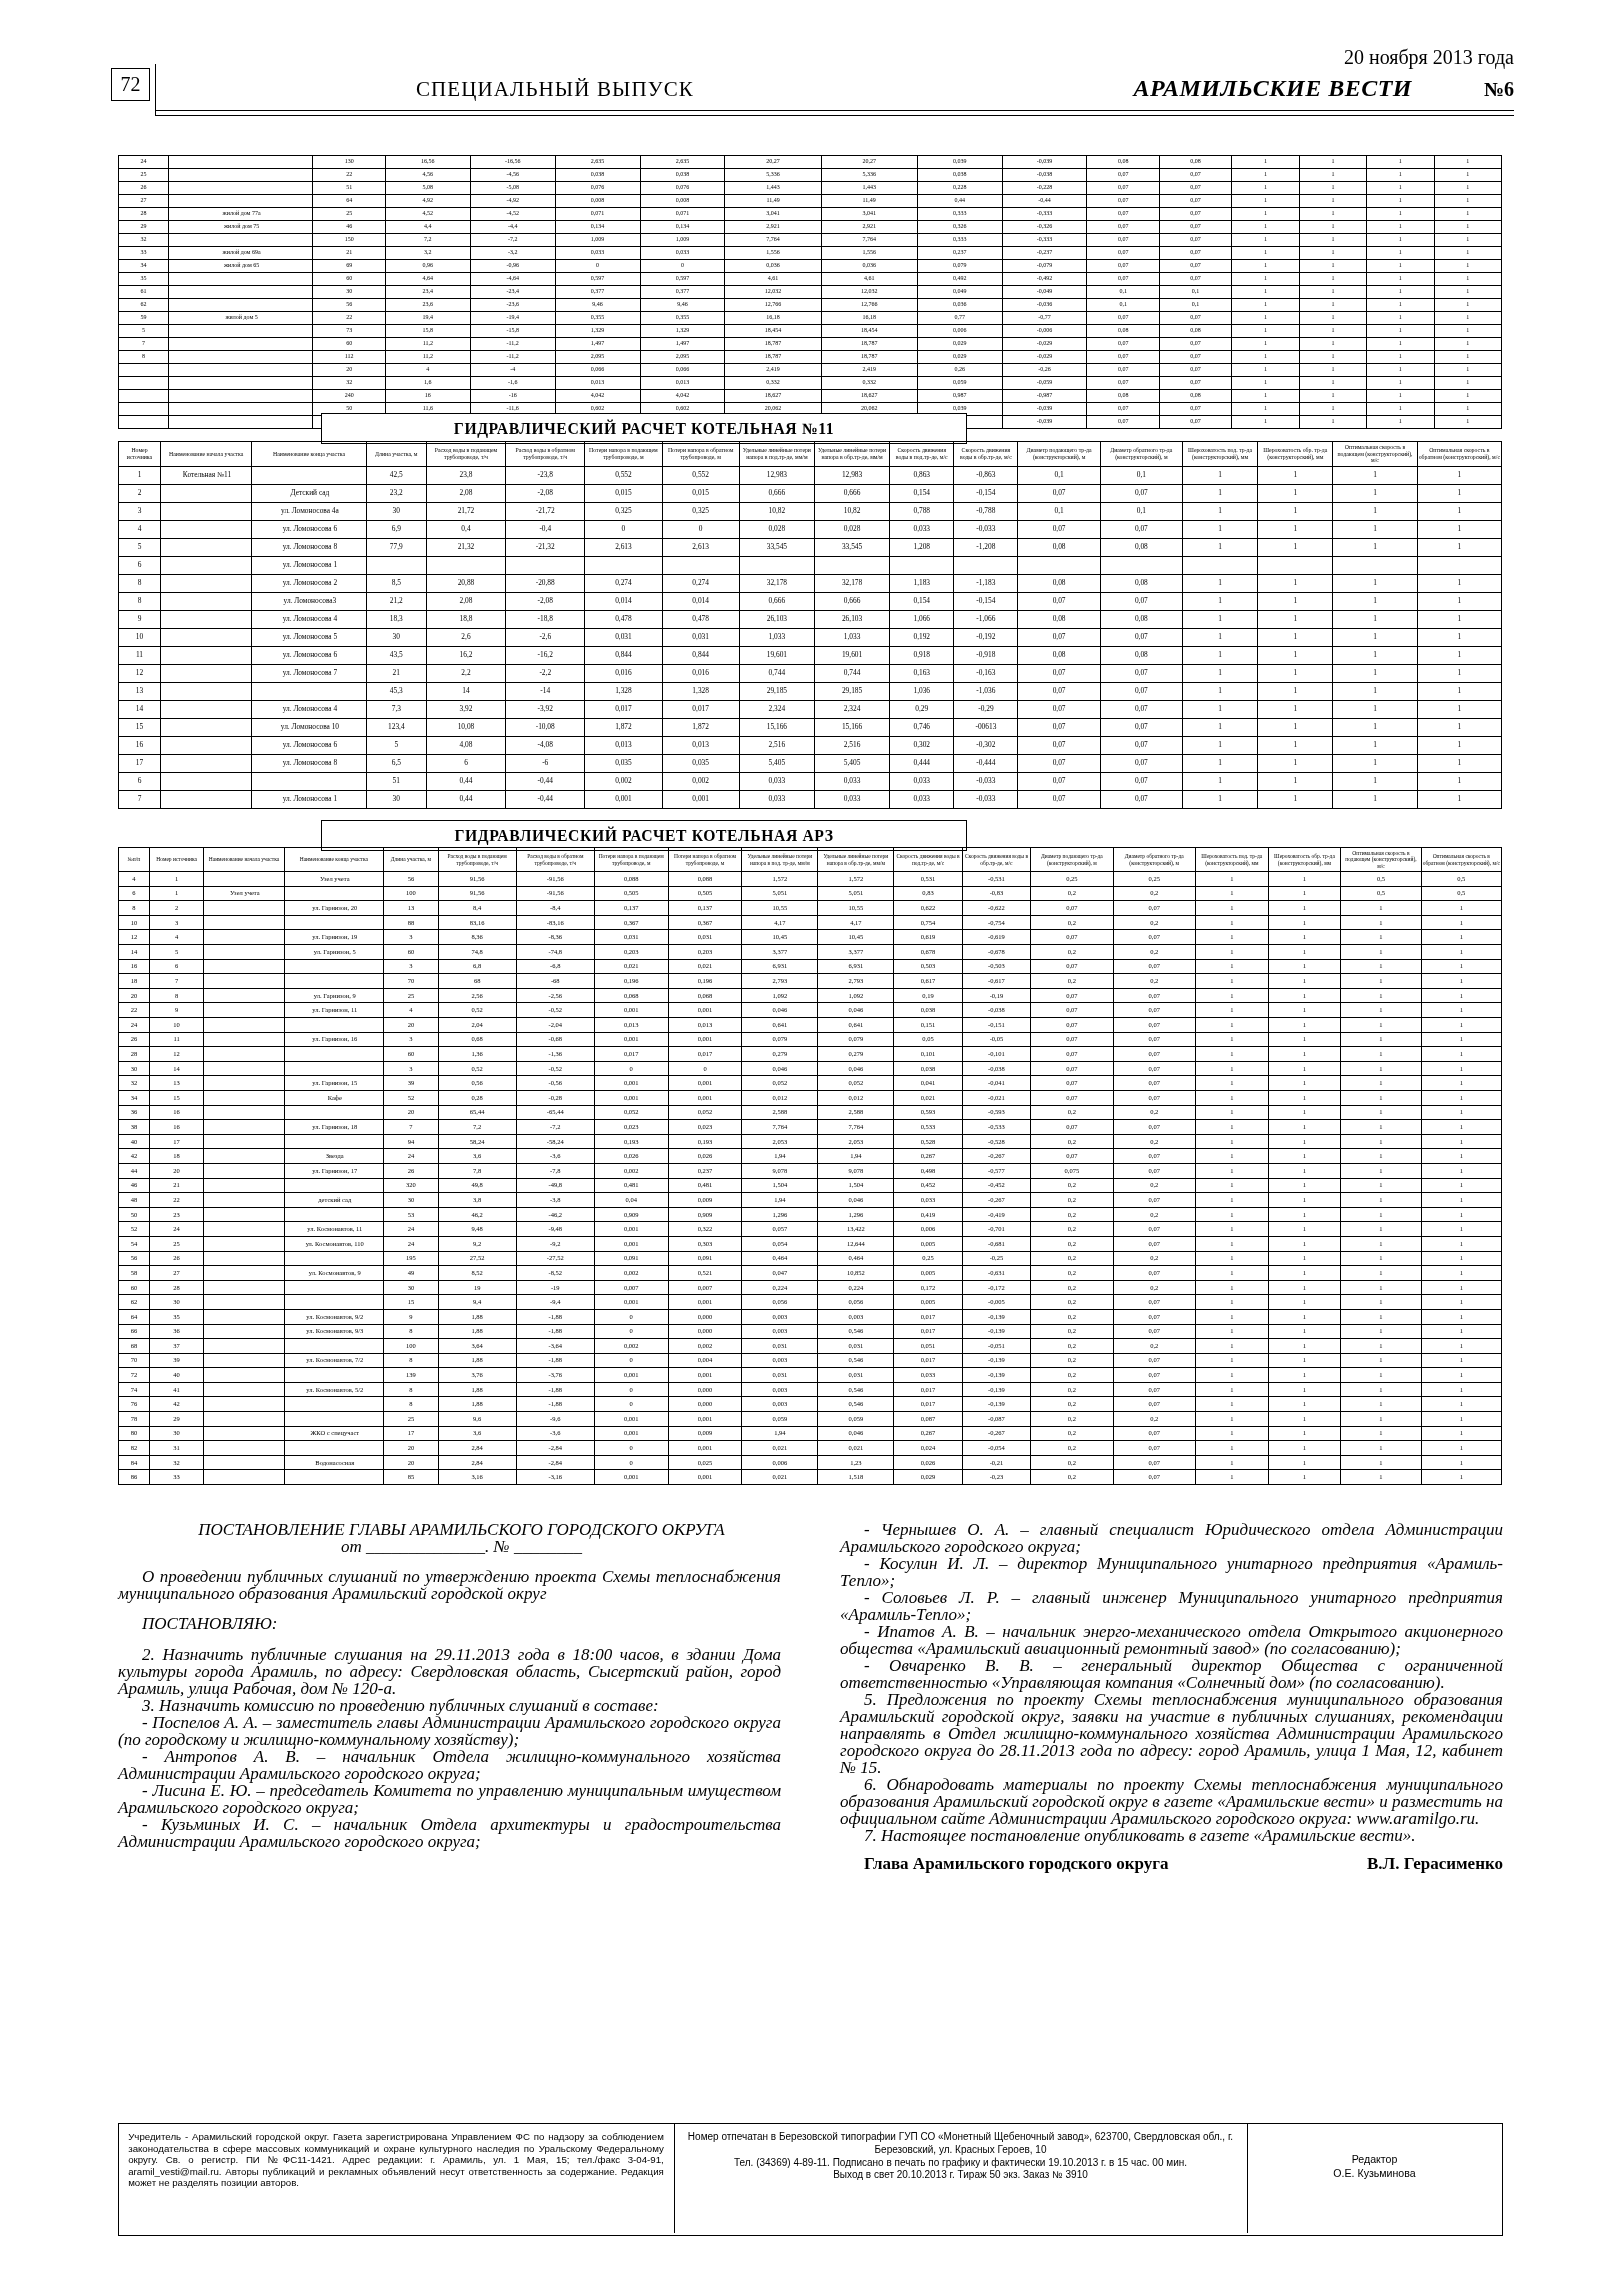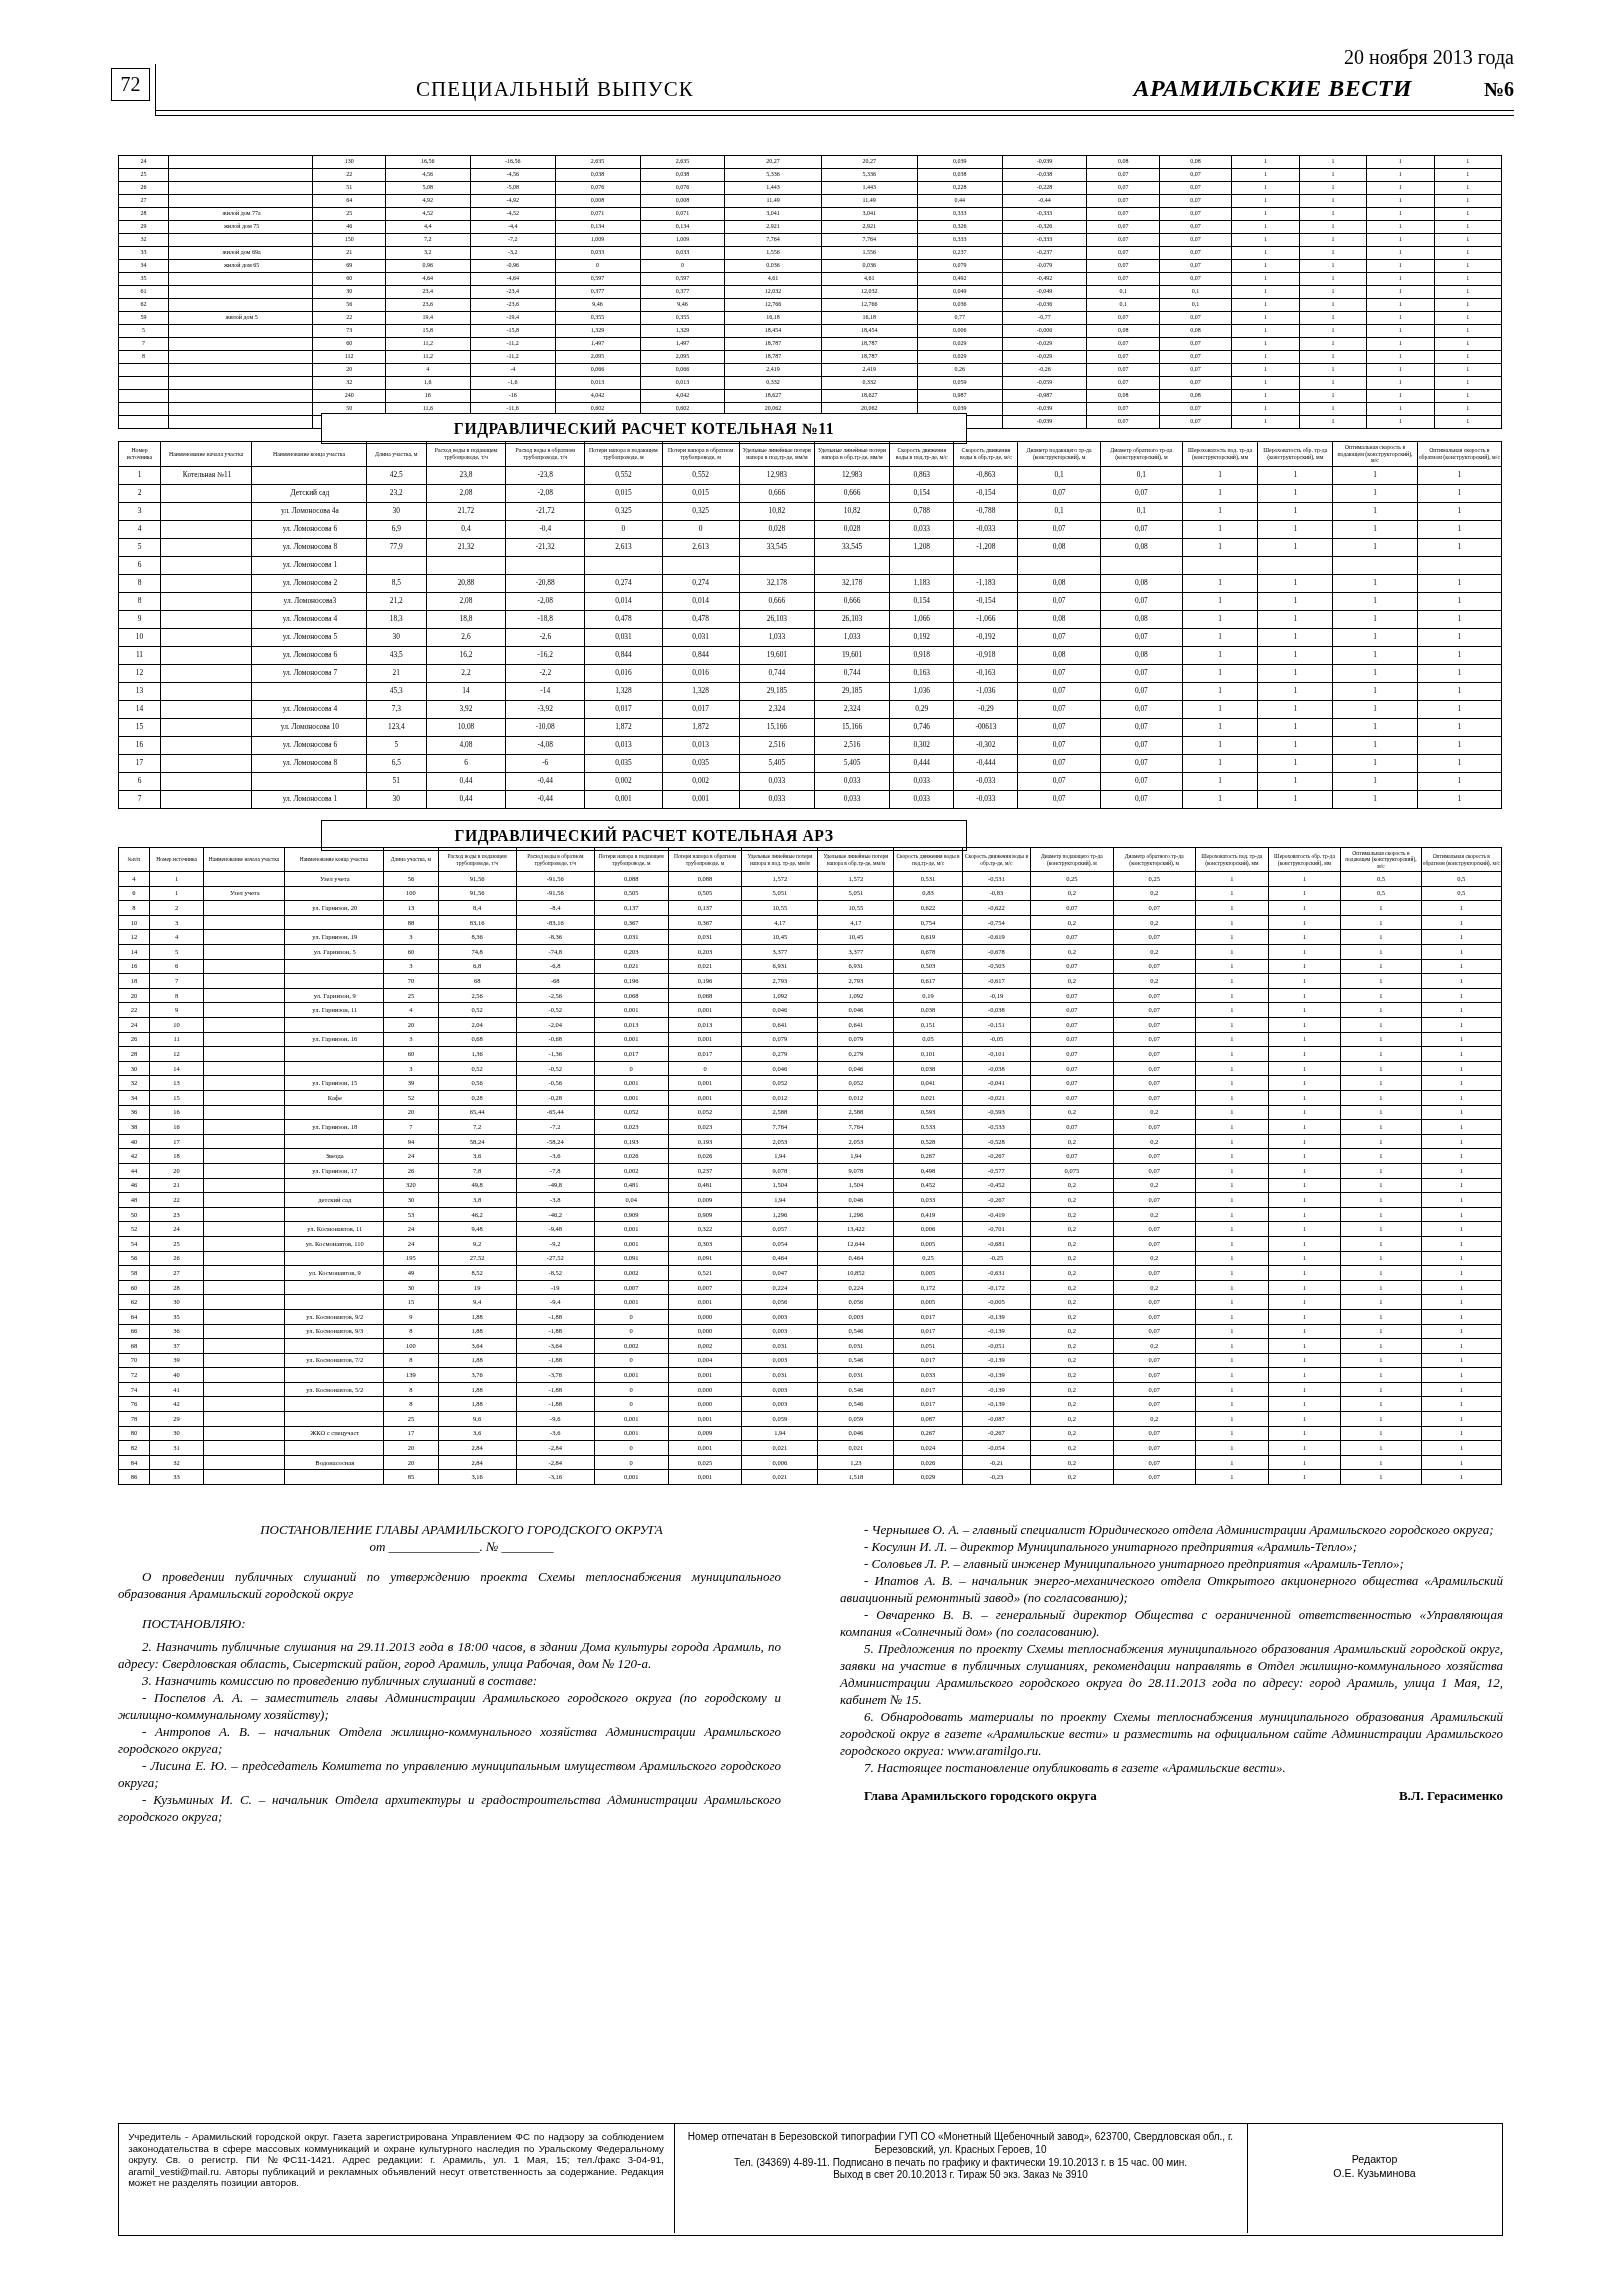--- a/index.html
+++ b/index.html
@@ -32,21 +32,21 @@
   .t-k11 th{font-size:5.8px;line-height:6.8px;padding:1.8px 0.9px;font-weight:normal;}
 
   .t-arz{position:absolute;left:118px;top:847px;width:1384px;}
   .t-arz td{font-size:6.5px;height:11.6px;line-height:10px;}
   .t-arz th{font-size:5.5px;line-height:6.5px;padding:1.8px 0.9px;font-weight:normal;}
 
   .lcell{text-align:left;padding-left:2.8px;}
 
   
   .cols{position:absolute;left:118px;top:1521px;width:1384px;}
-  .col{position:absolute;top:0;width:663px;font-size:13px;line-height:17px;text-align:justify;}
+  .col{position:absolute;top:0;width:663px;font-size:17px;line-height:17px;text-align:justify;}
   .col.left{left:0;}
   .col.right{left:722px;}
   .col p{margin:0 0 0 0;text-indent:24px;}
   .ital{font-style:italic;}
   .center{text-align:center;text-indent:0;}
   .nohang{text-indent:0;}
   .sig{font-weight:bold;font-style:normal;margin-top:9.2px;}
   .sig span{font-weight:bold;}
 
   
@@ -1798,21 +1798,21 @@
           <td>1</td>
         </tr>
       </tbody>
     </table>
 
   <div class="cols">
     <div class="col left">
       <p class="ital center nohang">ПОСТАНОВЛЕНИЕ ГЛАВЫ АРАМИЛЬСКОГО ГОРОДСКОГО ОКРУГА</p>
       <p class="ital center nohang" style="margin-bottom:13px">от ______________. № ________</p>
       <p class="ital" style="margin-bottom:13px">О проведении публичных слушаний по утверждению проекта Схемы теплоснабжения муниципального образования Арамильский городской округ</p>
-      <p class="ital" style="margin-bottom:6px">ПОСТАНОВЛЯЮ:</p>
+      <p class="ital" style="margin-bottom:14px">ПОСТАНОВЛЯЮ:</p>
       <div id="left-items">
           <p class="ital">2. Назначить публичные слушания на 29.11.2013 года в 18:00 часов, в здании Дома культуры города Арамиль, по адресу: Свердловская область, Сысертский район, город Арамиль, улица Рабочая, дом № 120-а.</p>
           <p class="ital">3. Назначить комиссию по проведению публичных слушаний в составе:</p>
           <p class="ital">- Поспелов А. А. – заместитель главы Администрации Арамильского городского округа (по городскому и жилищно-коммунальному хозяйству);</p>
           <p class="ital">- Антропов А. В. – начальник Отдела жилищно-коммунального хозяйства Администрации Арамильского городского округа;</p>
           <p class="ital">- Лисина Е. Ю. – председатель Комитета по управлению муниципальным имуществом Арамильского городского округа;</p>
           <p class="ital">- Кузьминых И. С. – начальник Отдела архитектуры и градостроительства Администрации Арамильского городского округа;</p>
         </div>
     </div>
     <div class="col right">

